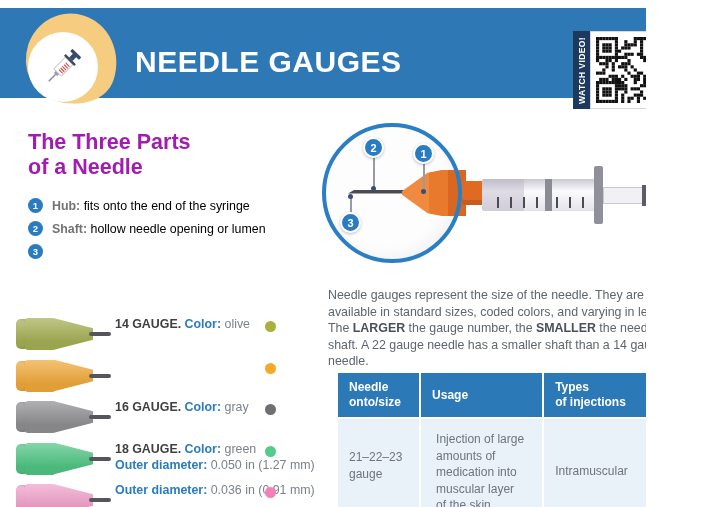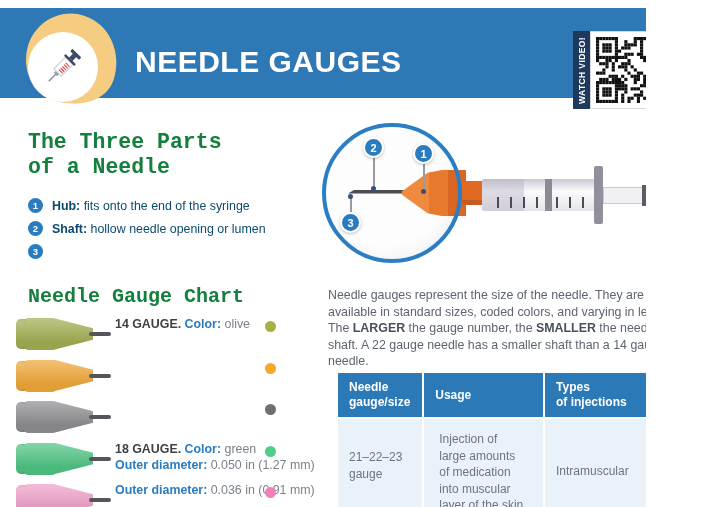--- a/index.html
+++ b/index.html
@@ -21,31 +21,31 @@
 
   
   .qr-block { position:absolute; left:573px; top:31px; height:78px; display:flex; z-index:6; }
   .qr-strip { width:17px; background:#1d3a5e; display:flex; align-items:center; justify-content:center; }
   .qr-strip span { writing-mode:vertical-rl; transform:rotate(180deg); color:#fff; font-size:8.5px;
                    font-weight:700; letter-spacing:.4px; white-space:nowrap; }
   .qr-box { width:78px; height:78px; background:#fff; border:1px solid #d8d8d8; padding:5px; }
   .qr-box svg { width:66px; height:66px; fill:#111; }
 
   
-  .h-navy { position:absolute; color:#15803d; font-weight:700; white-space:pre-line;font-family:Liberation Mono, monospace; }
+  .h-navy { position:absolute; color:#a21caf; font-weight:700; white-space:pre-line; }
   .h-three { left:28px; top:130px; font-size:21.5px; line-height:25px; }
   .h-chart { left:28px; top:285px; font-size:20px; }
 
   .tp-list { position:absolute; left:28px; top:194px; width:300px; }
   .tp-item { display:flex; align-items:center; height:23px; font-size:12.4px; }
   .badge { width:15px; height:15px; border-radius:50%; background:#2a7cc0; color:#fff;
            font-size:9.5px; font-weight:700; display:inline-flex; align-items:center;
            justify-content:center; margin-right:9px; flex:0 0 15px; }
-  .term { color:#0c4a6e; font-weight:700; }
-  .desc { color:#0c4a6e; }
+  .term { color:#737373; font-weight:700; }
+  .desc { color:#000000; }
 
   
   .gauge-row { position:absolute; left:16px; width:282px; height:38px; }
   .needle-art { position:absolute; left:0; top:1px; width:95px; height:34px; }
   .needle-art i { position:absolute; display:block; }
   .n-cap  { left:0;  top:2px;  width:13px; height:30px; border-radius:5px; box-shadow:inset -2px 0 3px rgba(0,0,0,.18); }
   .n-body { left:9px; top:1px; width:30px; height:32px; border-radius:3px; }
   .n-cone { left:37px; top:1px; width:40px; height:32px; clip-path:polygon(0 0,100% 32%,100% 68%,0 100%); }
   .n-shaft{ left:73px; top:15px; width:22px; height:4px; background:#55565c; border-radius:2px; }
   .g-text { position:absolute; left:99px; top:0; width:160px; }
@@ -382,21 +382,20 @@
      <span><b class="term">Hub:</b> <span class="desc">fits onto the end of the syringe</span></span>
    </div>
       <div class="tp-item">
      <span class="badge">2</span>
      <span><b class="term">Shaft:</b> <span class="desc">hollow needle opening or lumen</span></span>
    </div>
       <div class="tp-item">
      <span class="badge">3</span>
    </div>
     </div>
-  <div class="h-navy h-chart">Needle Gauge Chart</div>
   <div id="gauge-rows">
       <div class="gauge-row" style="top:316px">
      <div class="needle-art">
        <i class="n-cap" style="background:linear-gradient(rgba(255,255,255,.30),rgba(0,0,0,.06) 75%),#a4ae53"></i>
        <i class="n-body" style="background:linear-gradient(rgba(255,255,255,.30),rgba(0,0,0,.06) 75%),#a4ae53"></i>
        <i class="n-cone" style="background:linear-gradient(rgba(255,255,255,.30),rgba(0,0,0,.06) 75%),#a4ae53"></i>
        <i class="n-shaft"></i>
      </div>
      <div class="g-text">
        <div class="g-l1"><b class="g-name">14 GAUGE.</b> <b class="g-lbl">Color:</b> <span class="g-val">olive</span></div>
@@ -413,20 +412,21 @@
      <i class="g-dot" style="background:#f5a829"></i>
    </div>
       <div class="gauge-row" style="top:399px">
      <div class="needle-art">
        <i class="n-cap" style="background:linear-gradient(rgba(255,255,255,.30),rgba(0,0,0,.06) 75%),#8e8d90"></i>
        <i class="n-body" style="background:linear-gradient(rgba(255,255,255,.30),rgba(0,0,0,.06) 75%),#8e8d90"></i>
        <i class="n-cone" style="background:linear-gradient(rgba(255,255,255,.30),rgba(0,0,0,.06) 75%),#8e8d90"></i>
        <i class="n-shaft"></i>
      </div>
      <div class="g-text">
+       <div class="g-l1"><b class="g-name">16 GAUGE.</b> <b class="g-lbl">Color:</b> <span class="g-val">gray</span></div>
      </div>
      <i class="g-dot" style="background:#6f6f73"></i>
    </div>
       <div class="gauge-row" style="top:440.5px">
      <div class="needle-art">
        <i class="n-cap" style="background:linear-gradient(rgba(255,255,255,.30),rgba(0,0,0,.06) 75%),#4fc483"></i>
        <i class="n-body" style="background:linear-gradient(rgba(255,255,255,.30),rgba(0,0,0,.06) 75%),#4fc483"></i>
        <i class="n-cone" style="background:linear-gradient(rgba(255,255,255,.30),rgba(0,0,0,.06) 75%),#4fc483"></i>
        <i class="n-shaft"></i>
      </div>
@@ -477,21 +477,21 @@
   <div class="callout co1">1</div>
   <div class="callout co2">2</div>
   <div class="callout co3">3</div>
 
   <p class="intro" id="intro-p"><span class="">Needle gauges represent the size of the needle. They are available in standard sizes, coded colors, and varying in length. The </span><span class="seg-b">LARGER</span><span class=""> the gauge number, the </span><span class="seg-b">SMALLER</span><span class=""> the needle shaft. A 22 gauge needle has a smaller shaft than a 14 gauge needle.</span></p>
 
   <table class="tbl">
     <thead>
         <tr id="tbl-head">
           <th class="c1">Needle
-gauge/size</th>
+onto/size</th>
           <th class="c2">Usage</th>
           <th class="c3">Types
 of injections</th>
         </tr>
       </thead>
     <tbody id="tbl-body">
         <tr>
           <td class="c1">21–22–23
 gauge</td>
           <td class="c2">Injection of large amounts of medication into muscular layer of the skin</td>

